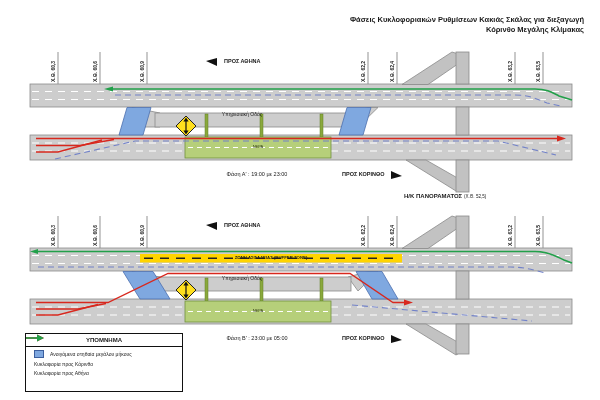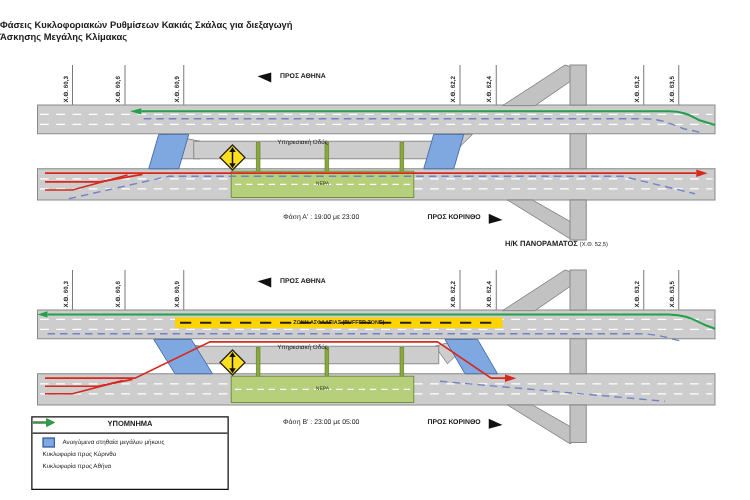--- a/index.html
+++ b/index.html
@@ -1,20 +1,20 @@
 <!DOCTYPE html>
 <html><head>
 <meta charset="utf-8">
 <style>
   html,body{margin:0;padding:0;background:#fff;}
   .stage{position:relative;width:600px;height:400px;background:#fff;overflow:hidden;
          font-family:"Liberation Sans",sans-serif;color:#1a1a1a;}
   .stage svg{position:absolute;left:0;top:0;}
   .lbl{position:absolute;white-space:nowrap;line-height:1;}
-  .title-line{position:absolute;left:0;width:584px;text-align:left;font-weight:bold;font-size:7.5px;}
+  .title-line{position:absolute;left:0;width:584px;text-align:right;font-weight:bold;font-size:7.5px;}
   .vlabel{position:absolute;white-space:nowrap;font-size:5px;font-weight:bold;
           transform:rotate(-90deg);transform-origin:0 0;}
   .dir-label{display:flex;align-items:center;gap:7px;font-size:5.5px;font-weight:bold;}
   .tri-left{width:0;height:0;border-top:3px solid transparent;border-bottom:5px solid transparent;border-right:11px solid #111;}
   .tri-right{width:0;height:0;border-top:5px solid transparent;border-bottom:3px solid transparent;border-left:11px solid #111;}
   .svc{font-size:5px;width:60px;text-align:center;}
   .zone-lbl{font-size:4px;color:#2f3a15;width:56px;text-align:center;}
   .buffer-lbl{font-size:4.3px;font-weight:bold;color:#1a1a1a;width:160px;text-align:center;}
   .phase{font-size:5.5px;width:130px;text-align:center;}
   .junction{font-size:6px;font-weight:bold;}
@@ -171,21 +171,21 @@
           <path d="M36 302.5 H108 L168 273.5 H350 L393 302.5 H404"></path>
           <path d="M36 309 H78 L106 303.5"></path>
           <path d="M36 315 H58 L98 304.5"></path>
         </g>
         <polygon points="404,299.5 404,305.5 413,302.5" fill="#d8281e"></polygon>
       </g>
     </g>
   </svg>
 
   <div class="title-line" style="top:15px;">Φάσεις Κυκλοφοριακών Ρυθμίσεων Κακιάς Σκάλας για διεξαγωγή</div>
-  <div class="title-line" style="top:25px;">Άσκησης Μεγάλης Κλίμακας</div>
+  <div class="title-line" style="top:25px;">Κόρινθο Μεγάλης Κλίμακας</div>
 
   <div class="vlabel" style="left:50px;top:82px;">Χ.Θ. 60,3</div>
   <div class="vlabel" style="left:92px;top:82px;">Χ.Θ. 60,6</div>
   <div class="vlabel" style="left:139px;top:82px;">Χ.Θ. 60,9</div>
   <div class="vlabel" style="left:360px;top:82px;">Χ.Θ. 62,2</div>
   <div class="vlabel" style="left:389px;top:82px;">Χ.Θ. 62,4</div>
   <div class="vlabel" style="left:507px;top:82px;">Χ.Θ. 63,2</div>
   <div class="vlabel" style="left:535px;top:82px;">Χ.Θ. 63,5</div>
 
   <div class="lbl dir-label" style="left:206px;top:58px;">

